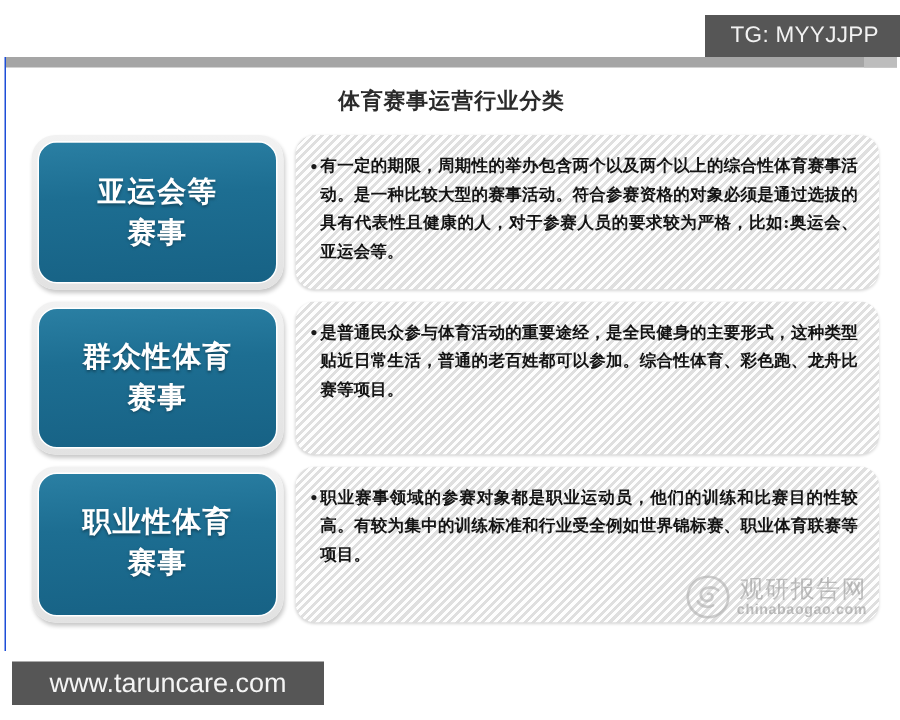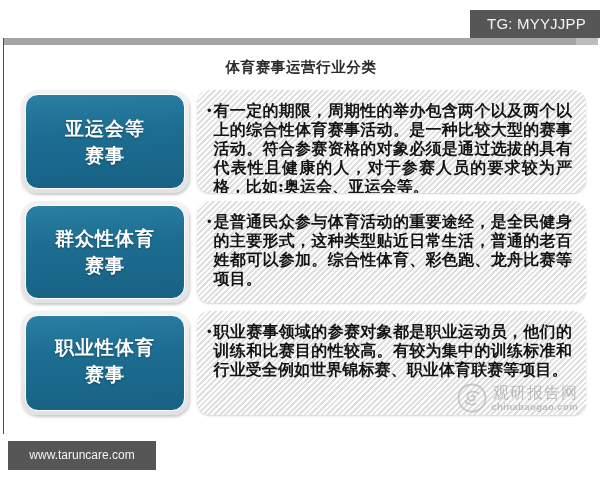--- a/index.html
+++ b/index.html
@@ -150,21 +150,21 @@
   .bullet {
     flex: 0 0 auto;
     color: #1a1a1a;
     font-size: 13px;
     line-height: 19px;
     padding-right: 2px;
   }
   .panel-text {
     flex: 1 1 auto;
     font-family: "DejaVu Serif", "Liberation Serif", serif;
-    font-size: 16px;
+    font-size: 11px;
     font-weight: bold;
     line-height: 19px;
     color: #141414;
     letter-spacing: 0.1px;
     text-align: justify;
   }
 
   
   #wm {
     position: absolute;
@@ -199,25 +199,25 @@
     letter-spacing: 0.4px;
     line-height: 12px;
     font-weight: bold;
   }
 
   
   #footer-badge {
     position: absolute;
     left: 8px;
     top: 441px;
-    width: 148px;
+    width: 208px;
     height: 29px;
     background: #565656;
     color: #f4f4f4;
-    font-size: 12px;
+    font-size: 18px;
     line-height: 29px;
     text-align: center;
     white-space: nowrap;
   }
 </style>
 </head>
 <body>
 
 <div id="tg-badge">
   <span>TG: MYYJJPP</span>

